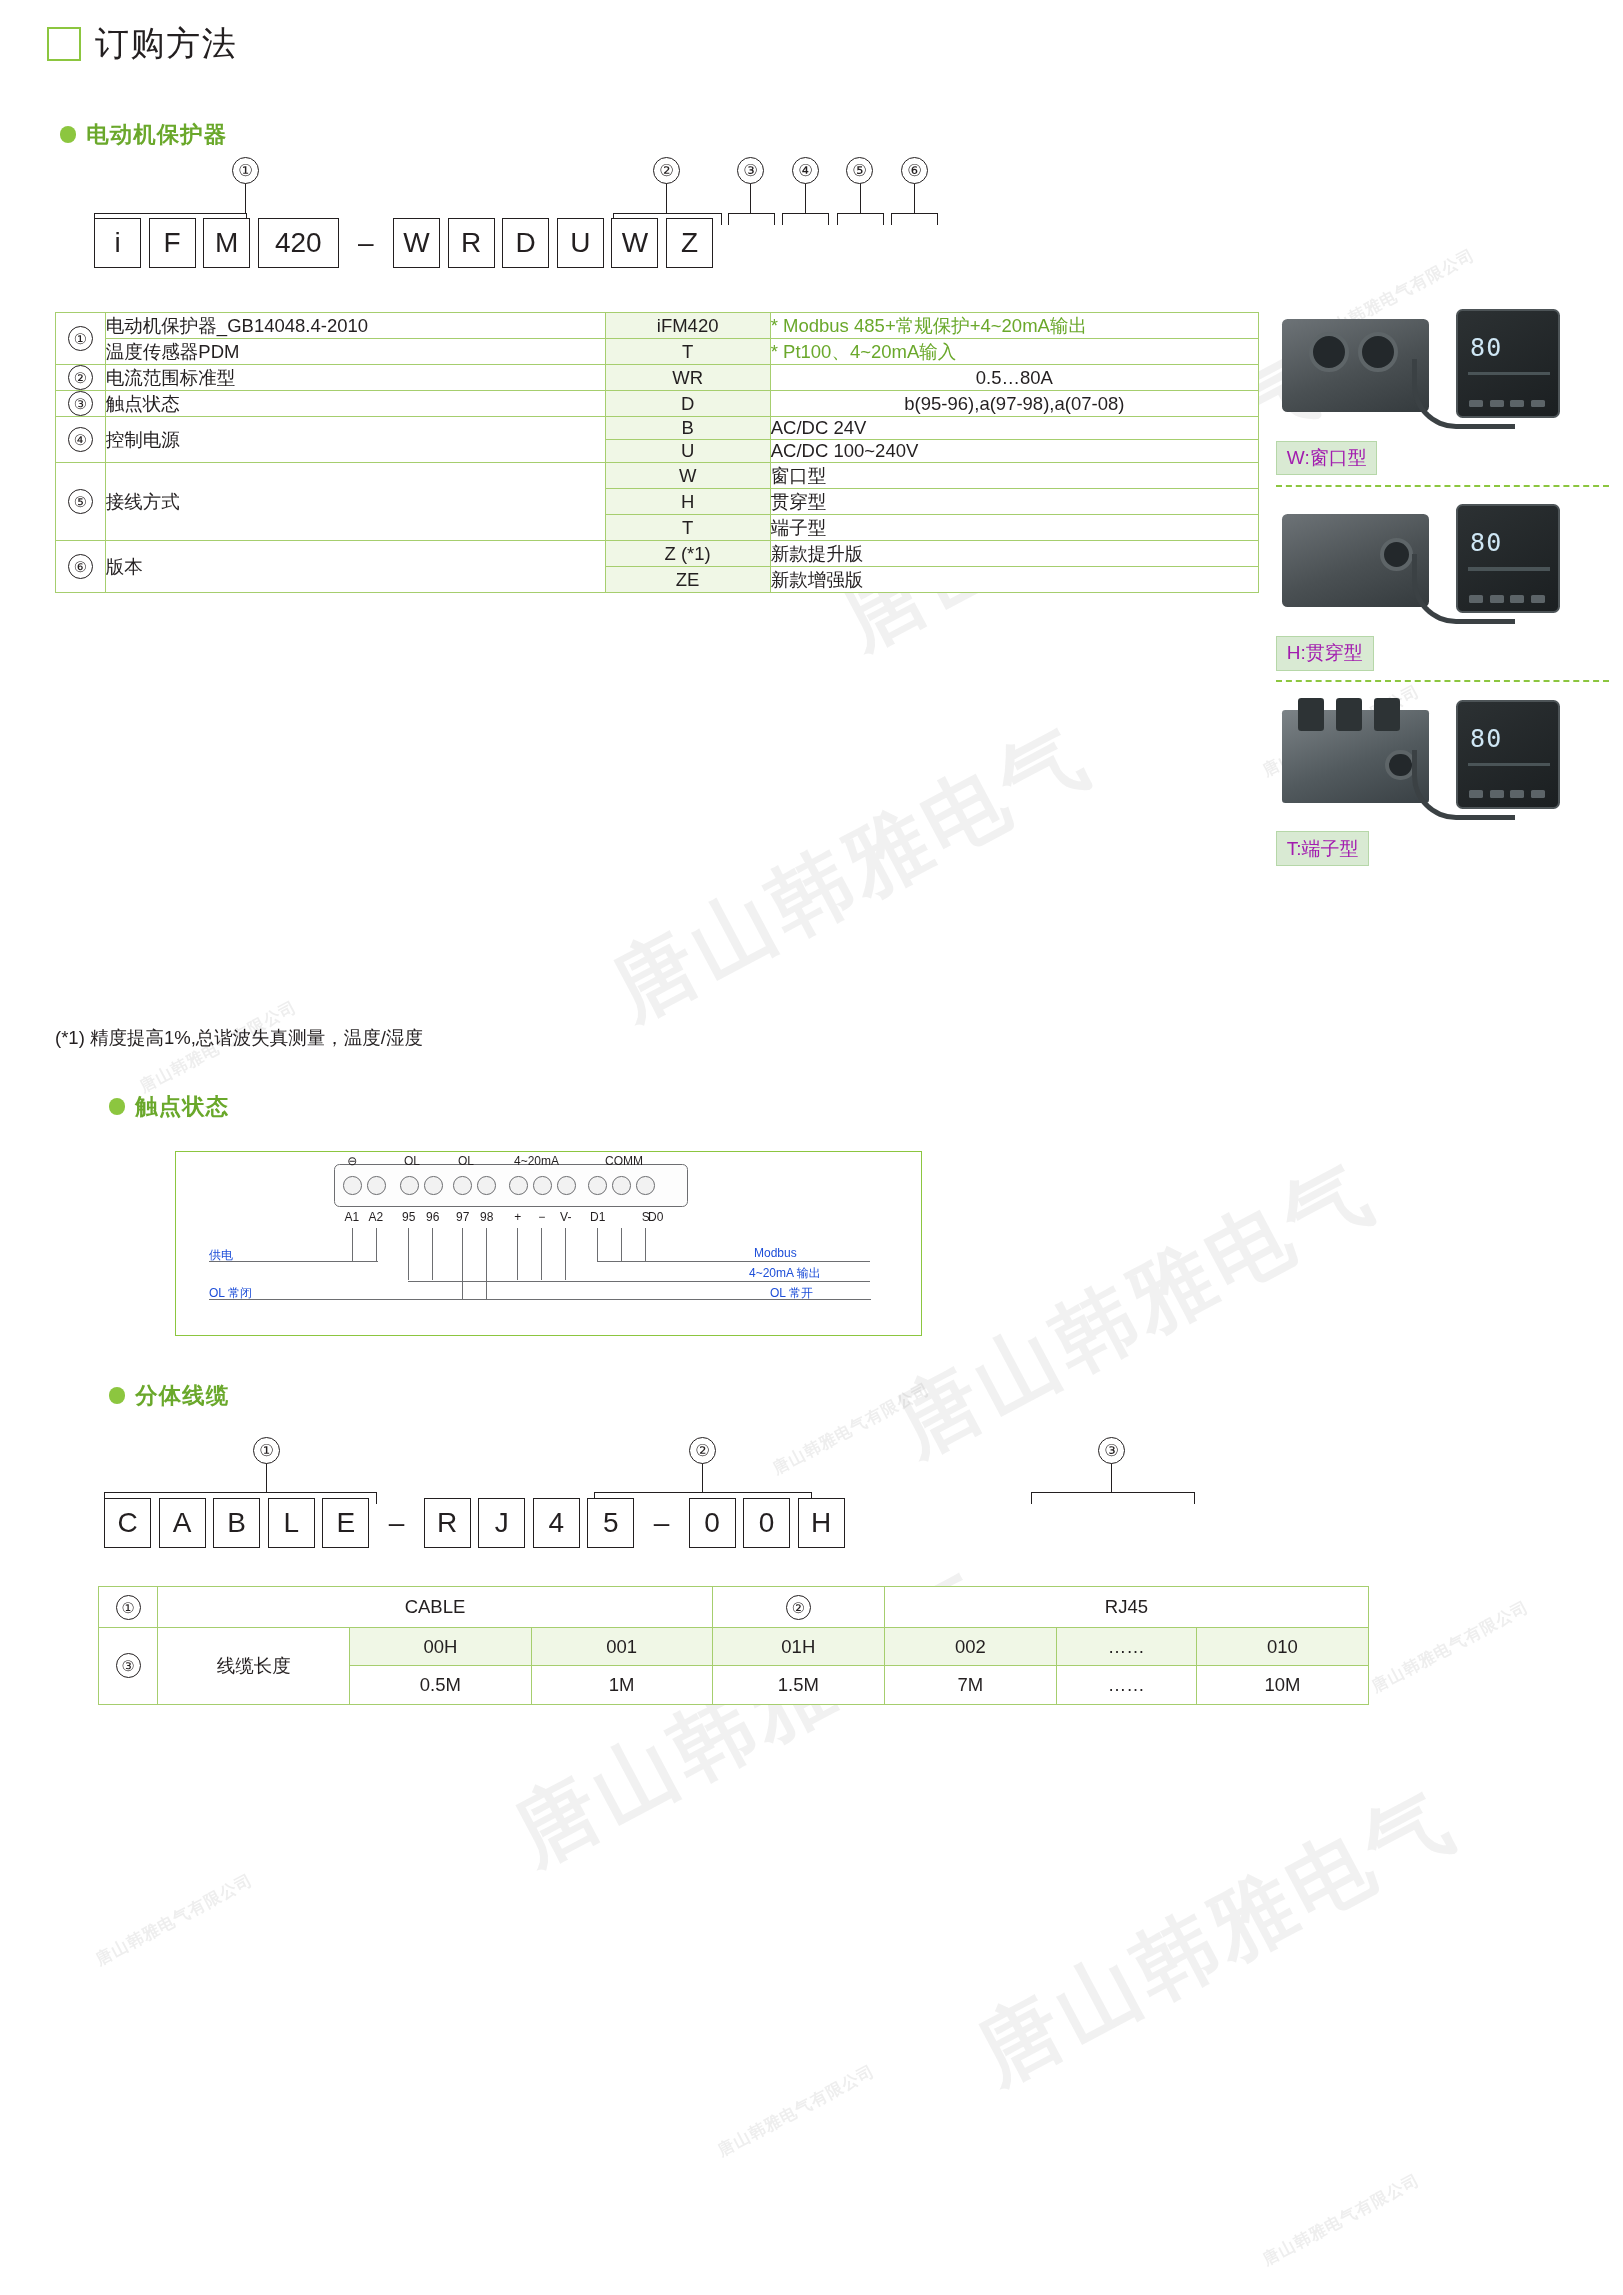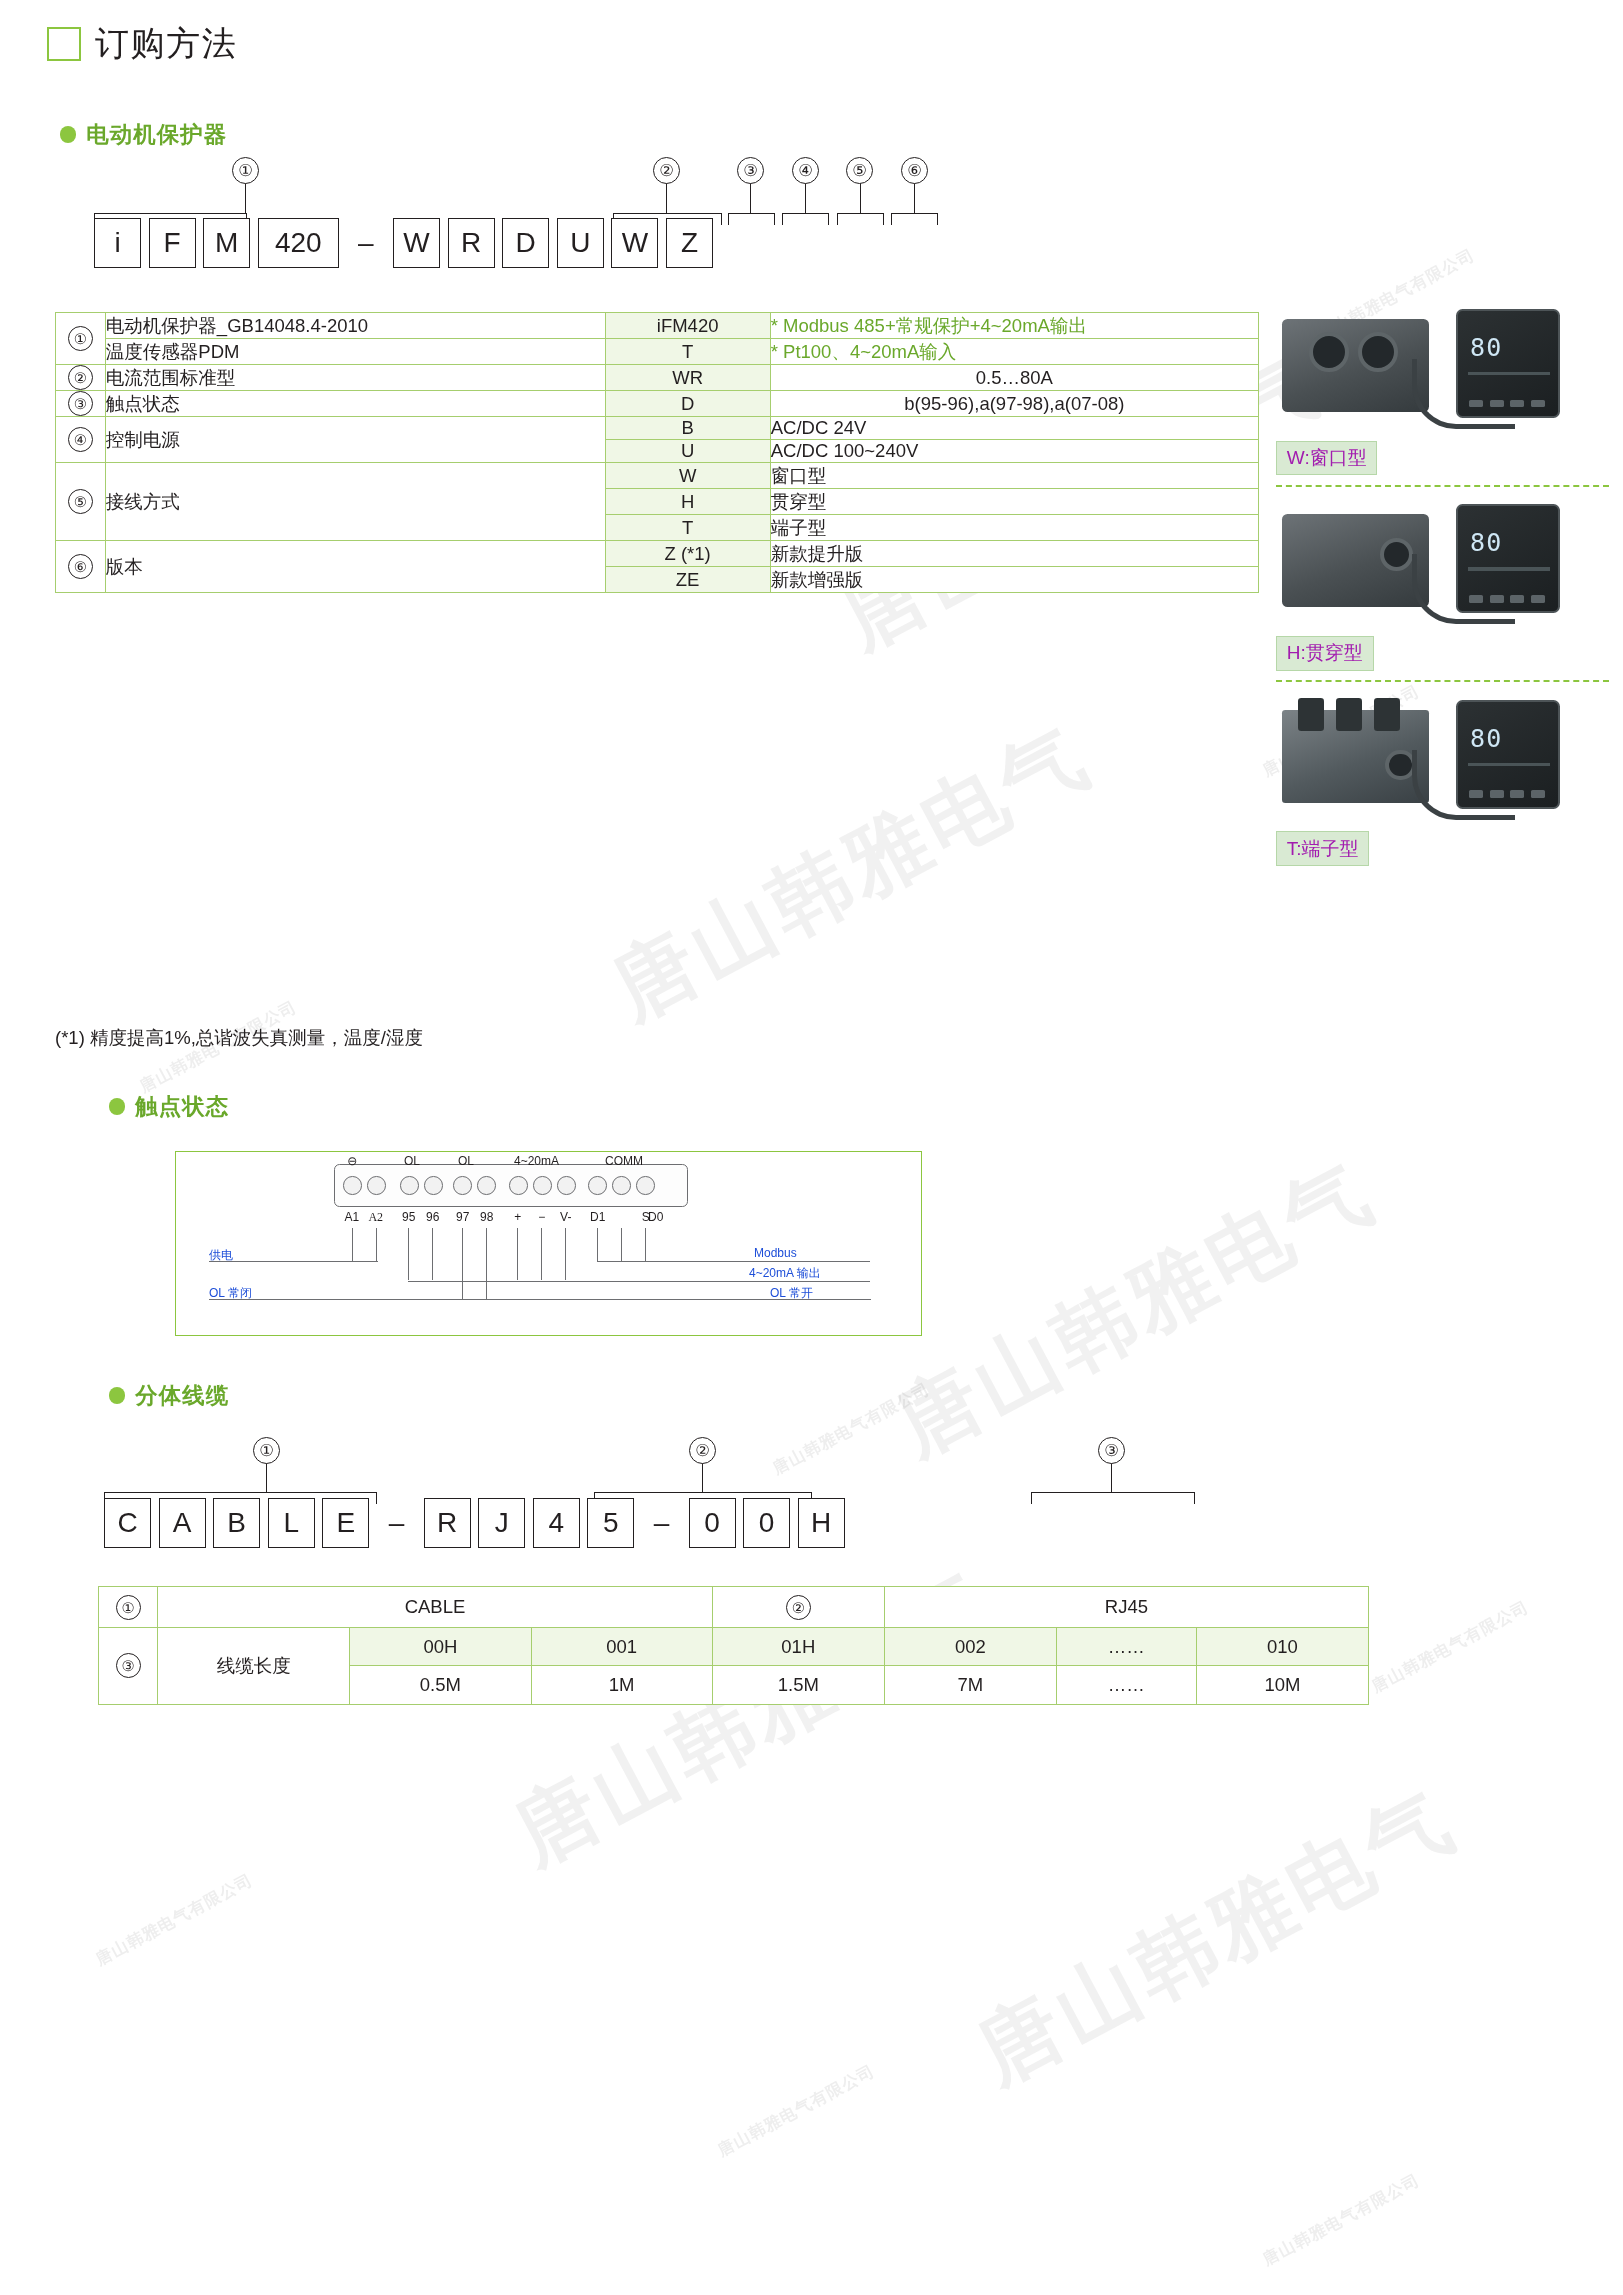--- a/index.html
+++ b/index.html
@@ -606,21 +606,21 @@
   <div class="screw" style="left:436px; top:24px;"></div>
   <div class="screw" style="left:460px; top:24px;"></div>
 
   <div class="tlabel" style="left:161px; top:2.2px; width:30.5px;">⊖</div>
   <div class="tlabel" style="left:218px; top:2.2px; width:36px;">OL</div>
   <div class="tlabel" style="left:272px; top:2.2px; width:36px;">OL</div>
   <div class="tlabel" style="left:325px; top:2.2px; width:71px;">4~20mA</div>
   <div class="tlabel" style="left:410px; top:2.2px; width:76px;">COMM</div>
 
   <div class="tlabel" style="left:161px; top:58px; width:29.5px;">A1</div>
-  <div class="tlabel" style="left:185px; top:58px; width:29.5px;font-family:Liberation Serif, serif;">A2</div>
+  <div class="tlabel" style="left:185px; top:58px; width:29.5px;">A2</div>
   <div class="tlabel" style="left:218px; top:58px; width:29.5px;">95</div>
   <div class="tlabel" style="left:242px; top:58px; width:29.5px;">96</div>
   <div class="tlabel" style="left:272px; top:58px; width:29.5px;">97</div>
   <div class="tlabel" style="left:296px; top:58px; width:29.5px;">98</div>
   <div class="tlabel" style="left:327px; top:58px; width:29.5px;">+</div>
   <div class="tlabel" style="left:351px; top:58px; width:29.5px;">−</div>
   <div class="tlabel" style="left:375px; top:58px; width:29.5px;">V-</div>
   <div class="tlabel" style="left:407px; top:58px; width:29.5px;">D1</div>
   <div class="tlabel" style="left:441px; top:58px; width:29.5px;margin-left:24px;">D0</div>
   <div class="tlabel" style="left:455px; top:58px; width:29.5px;">S</div>

